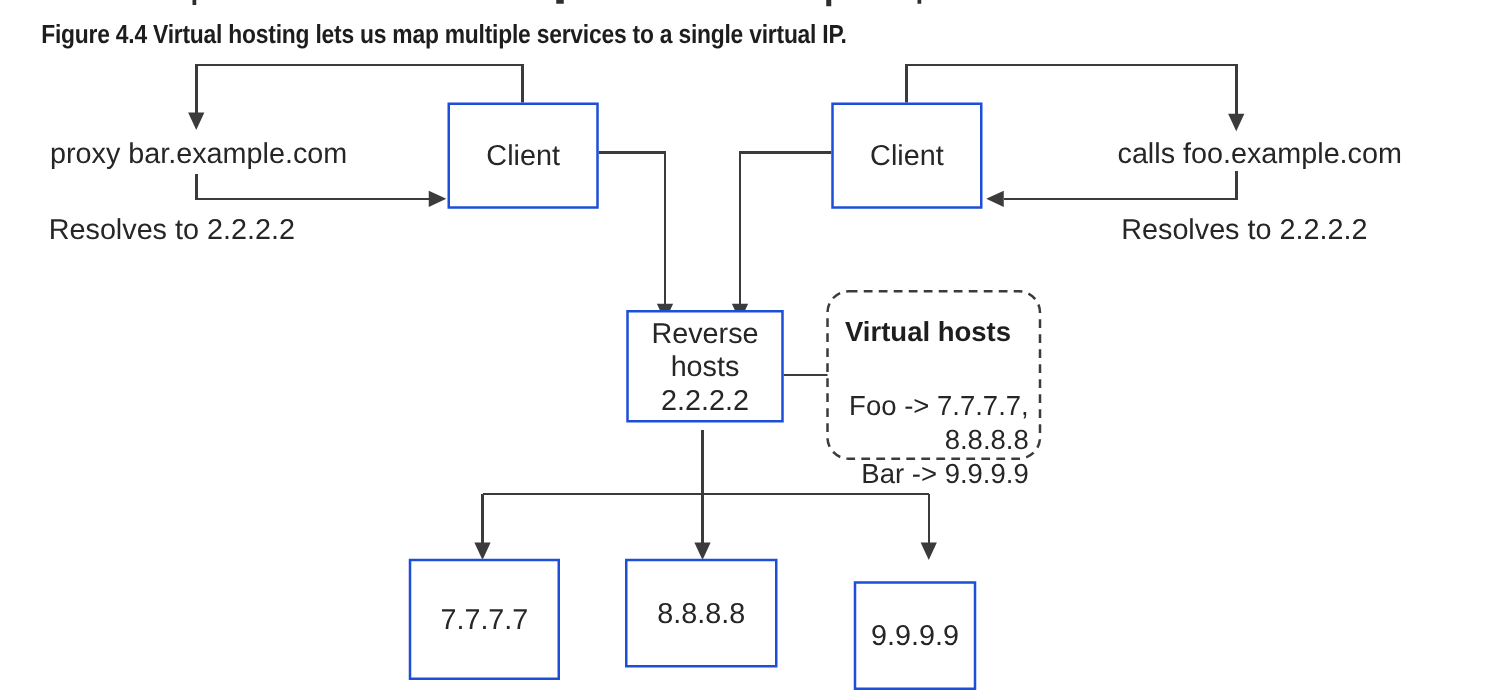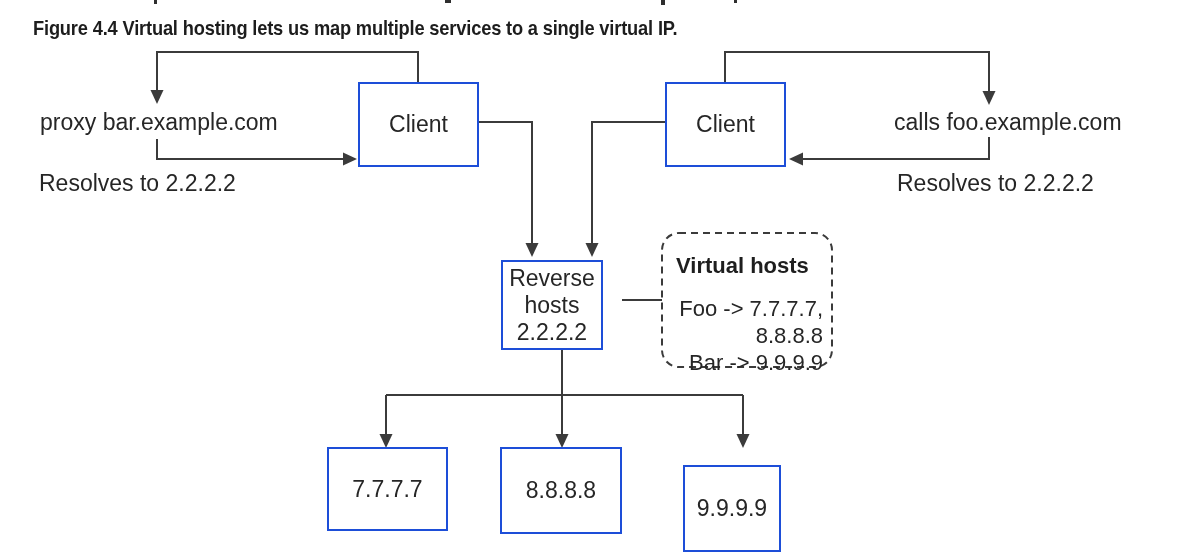--- a/index.html
+++ b/index.html
@@ -26,21 +26,21 @@
   .box.multiline{flex-direction:column;line-height:27px;}
   .lbl{
     position:absolute;font-size:23px;line-height:24px;color:#262626;
     white-space:nowrap;z-index:3;
   }
   .vh{
     position:absolute;left:662px;top:233px;width:170px;height:134px;
     box-sizing:border-box;z-index:3;
   }
   .vh-title{font-weight:bold;font-size:22px;color:#1e1e1e;margin:20px 0 0 14px;}
-  .vh-lines{margin-top:16px;padding-right:9px;text-align:right;
+  .vh-lines{margin-top:32px;padding-right:9px;text-align:right;
     font-size:22px;line-height:27px;color:#262626;}
 </style>
 </head>
 <body>
 
 <div>
   <span class="remnant" style="left:154px;width:3px;height:4px;"></span>
   <span class="remnant" style="left:445px;width:6px;height:3px;"></span>
   <span class="remnant" style="left:661px;width:4px;height:5px;"></span>
   <span class="remnant" style="left:734px;width:3px;height:3px;"></span>
@@ -78,27 +78,27 @@
 </svg>
 
 <div class="box" style="left:358px;top:82px;width:121px;height:85px;">
   <span>Client</span>
 </div>
 
 <div class="box" style="left:665px;top:82px;width:121px;height:85px;">
   <span>Client</span>
 </div>
 
-<div class="box multiline" style="left:501px;top:260px;width:102px;height:90px;">
+<div class="box multiline" style="left:501px;top:248px;width:126px;height:90px;">
   <span>Reverse</span>
   <span>hosts</span>
   <span>2.2.2.2</span>
 </div>
 
-<div class="box" style="left:327px;top:447px;width:121px;height:84px;">
+<div class="box" style="left:327px;top:447px;width:121px;height:97px;">
   <span>7.7.7.7</span>
 </div>
 
 <div class="box" style="left:500px;top:447px;width:122px;height:87px;">
   <span>8.8.8.8</span>
 </div>
 
 <div class="box" style="left:683px;top:465px;width:98px;height:87px;text-align:right;">
   <span>9.9.9.9</span>
 </div>

